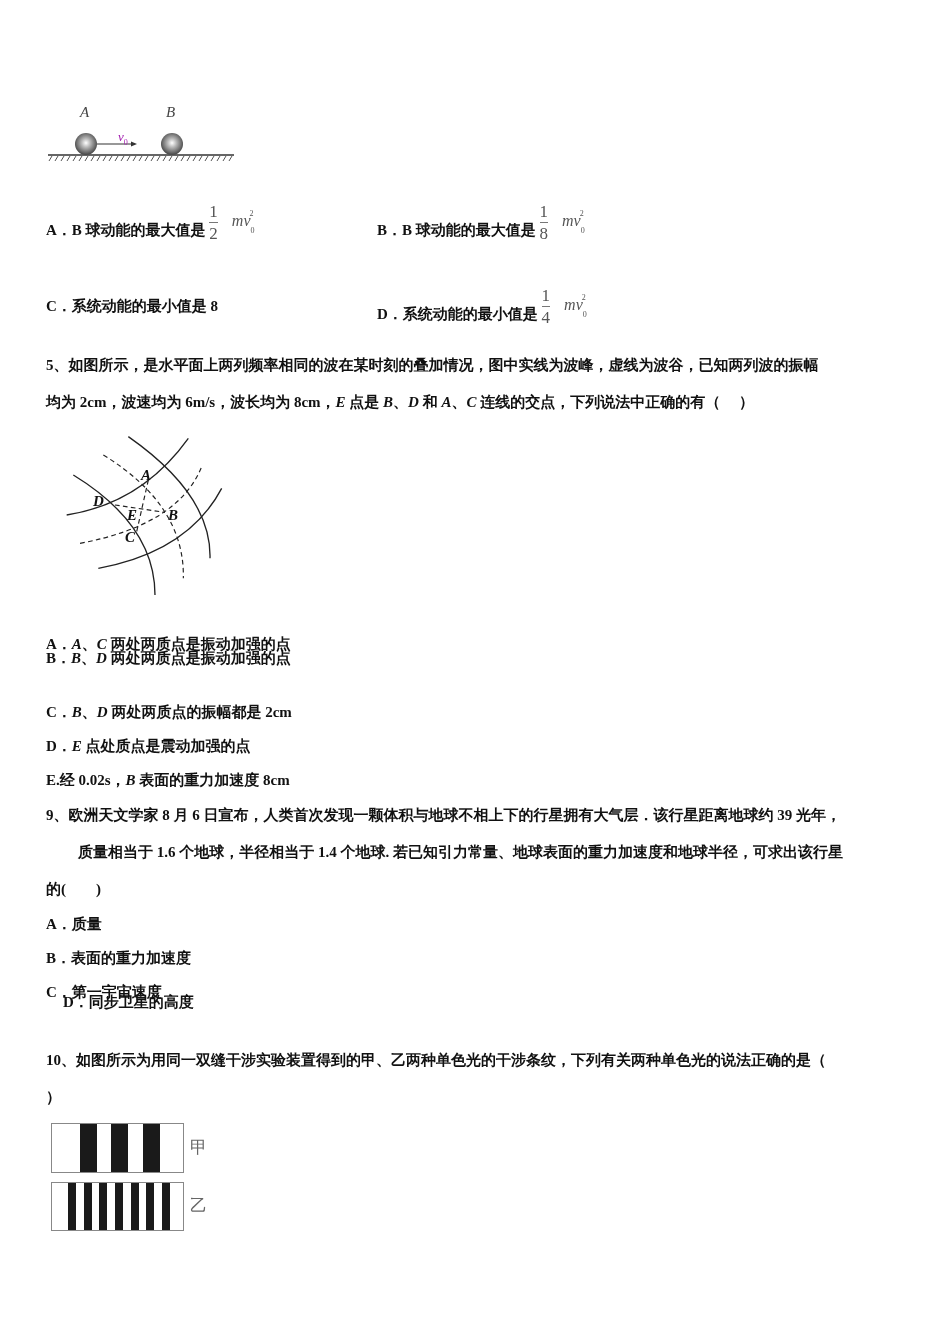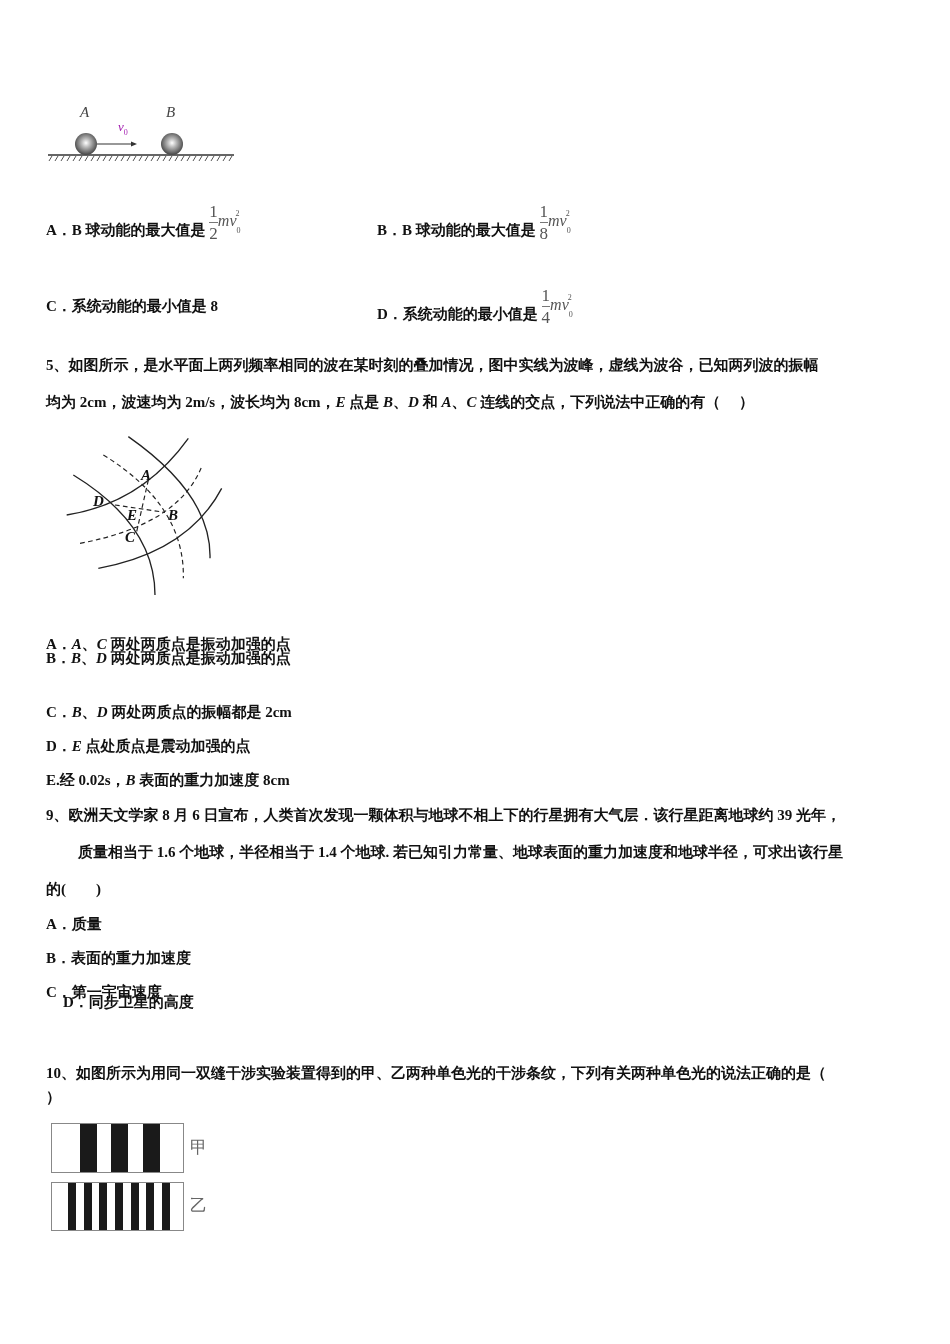--- a/index.html
+++ b/index.html
@@ -17,21 +17,21 @@
     .frac {
       display: inline-block; position: relative; vertical-align: middle;
       font-weight: normal; color: #555; font-family: "Liberation Serif", serif;
     }
     .frac .num, .frac .den {
       display: block; text-align: center; font-size: 17px; line-height: 17px;
     }
     .frac .bar { display: block; height: 1px; background: #777; margin: 2px 0; }
     .mv {
       display: inline-block; vertical-align: middle; font-style: italic;
-      font-weight: normal; color: #555; font-size: 16px; margin-left: 0;
+      font-weight: normal; color: #555; font-size: 16px; margin-left: 14px;
       position: relative; top: -8px;
     }
     .mv sub { font-size: 8px; font-style: normal; position: relative; top: 2px; }
     .mv sup { font-size: 8px; font-style: normal; position: relative; left: -5px; top: -4px; }
     svg { display: block; }
     .fringe-box {
       position: absolute; border: 1.5px solid #888; background: #fff; box-sizing: border-box;
     }
     .fringe { position: absolute; top: 0; bottom: 0; background: #1a1a1a; }
     .fig-label { position: absolute; font-size: 17px; color: #666; font-family: "DejaVu Sans", sans-serif; }
@@ -82,21 +82,21 @@
         <line x1="178" y1="54" x2="175" y2="59"></line>
       <line x1="184" y1="54" x2="181" y2="59"></line>
     </g>
     <circle cx="38" cy="42" r="11" fill="url(#ballg)"></circle>
     <circle cx="124" cy="42" r="11" fill="url(#ballg)"></circle>
     <line x1="49" y1="42" x2="86" y2="42" stroke="#333" stroke-width="1.2"></line>
     <polygon points="89,42 83,39.5 83,44.5" fill="#333"></polygon>
   </svg>
   <span class="abs it" style="left:32px; top:2px; font-size:15px; color:#444;">A</span>
   <span class="abs it" style="left:118px; top:2px; font-size:15px; color:#444;">B</span>
-  <span class="abs it" style="left:70px; top:17px; font-size:13px; color:#a21caf;"><span>v</span><sub style="font-size:8px; font-style:normal;">0</sub></span>
+  <span class="abs it" style="left:70px; top:27px; font-size:13px; color:#a21caf;"><span>v</span><sub style="font-size:8px; font-style:normal;">0</sub></span>
 </div>
 
 <div class="line" style="top:212px;">
   <span>A．</span><span>B 球动能的最大值是</span>
   <span class="frac" style="top:-9px;">
     <span class="num">1</span><span class="bar"></span><span class="den">2</span>
   </span><span class="mv"><span>mv</span><sub>0</sub><sup>2</sup></span>
 </div>
 <div class="line" style="top:212px; left:377px;">
   <span>B．</span><span>B 球动能的最大值是</span>
@@ -109,21 +109,21 @@
 </div>
 <div class="line" style="top:296px; left:377px;">
   <span>D．</span><span>系统动能的最小值是</span>
   <span class="frac" style="top:-9px;">
     <span class="num">1</span><span class="bar"></span><span class="den">4</span>
   </span><span class="mv"><span>mv</span><sub>0</sub><sup>2</sup></span>
 </div>
 
 <div class="line" style="top:355px;">5、如图所示，是水平面上两列频率相同的波在某时刻的叠加情况，图中实线为波峰，虚线为波谷，已知两列波的振幅</div>
 <div class="line" style="top:392px;">
-  <span>均为 2cm，波速均为 2m/s，波长均为 8cm，</span><span class="it">E</span><span> 点是 </span><span class="it">B</span><span>、</span><span class="it">D</span><span> 和 </span><span class="it">A</span><span>、</span><span class="it">C</span><span> 连线的交点，下列说法中正确的有（　 ）</span>
+  <span>均为 2cm，波速均为 6m/s，波长均为 8cm，</span><span class="it">E</span><span> 点是 </span><span class="it">B</span><span>、</span><span class="it">D</span><span> 和 </span><span class="it">A</span><span>、</span><span class="it">C</span><span> 连线的交点，下列说法中正确的有（　 ）</span>
 </div>
 
 <div class="abs" style="left:55px; top:425px; width:180px; height:180px;">
   <svg width="180" height="180" viewBox="0 0 540 540">
     <g fill="none" stroke="#222" stroke-width="4">
 
       <path d="M35,270 Q260,235 400,40"></path>
       <path d="M130,430 Q400,380 500,190"></path>
 
       <path d="M55,150 Q300,300 300,510"></path>
@@ -162,21 +162,21 @@
 </div>
 
 <div class="line" style="top:805px;">9、欧洲天文学家 8 月 6 日宣布，人类首次发现一颗体积与地球不相上下的行星拥有大气层．该行星距离地球约 39 光年，</div>
 <div class="line" style="top:842px;margin-left:32px;">质量相当于 1.6 个地球，半径相当于 1.4 个地球. 若已知引力常量、地球表面的重力加速度和地球半径，可求出该行星</div>
 <div class="line" style="top:879px;">的(　　)</div>
 <div class="line" style="top:914px;"><span>A．</span><span>质量</span></div>
 <div class="line" style="top:948px;"><span>B．</span><span>表面的重力加速度</span></div>
 <div class="line" style="top:982px;"><span>C．</span><span>第一宇宙速度</span></div>
 <div class="line" style="top:992px;margin-left:17px;"><span>D．</span><span>同步卫星的高度</span></div>
 
-<div class="line" style="top:1050px;margin-top:13px;">10、如图所示为用同一双缝干涉实验装置得到的甲、乙两种单色光的干涉条纹，下列有关两种单色光的说法正确的是（</div>
+<div class="line" style="top:1050px;">10、如图所示为用同一双缝干涉实验装置得到的甲、乙两种单色光的干涉条纹，下列有关两种单色光的说法正确的是（</div>
 <div class="line" style="top:1087px;">）</div>
 
 <div class="abs" style="left:50px; top:1122px; width:170px; height:110px;">
   <div class="fringe-box" style="left:1px; top:1px; width:133px; height:50px;">
     <div class="fringe" style="left:28px; width:17px;"></div>
     <div class="fringe" style="left:59px; width:17px;"></div>
     <div class="fringe" style="left:91px; width:17px;"></div>
   </div>
   <span class="fig-label" style="left:140px; top:14px;">甲</span>
 

